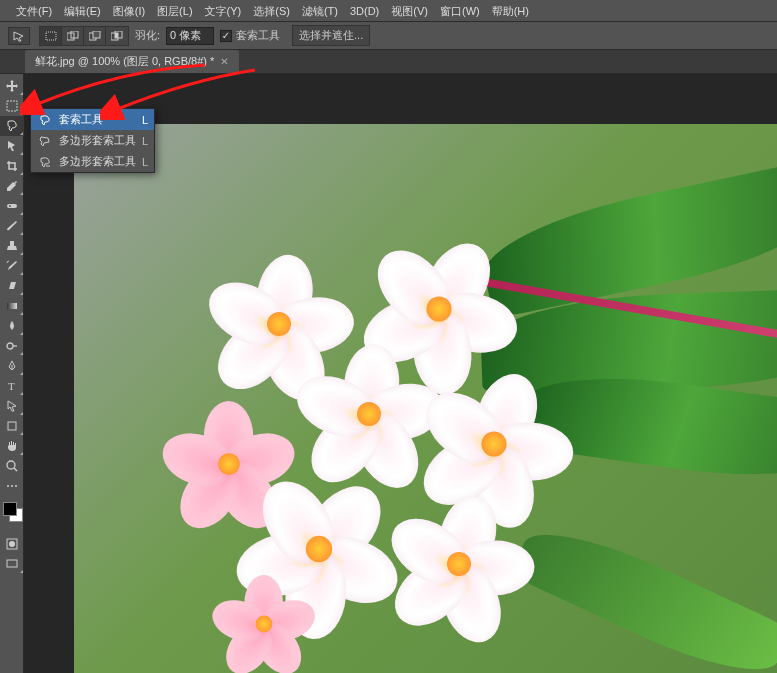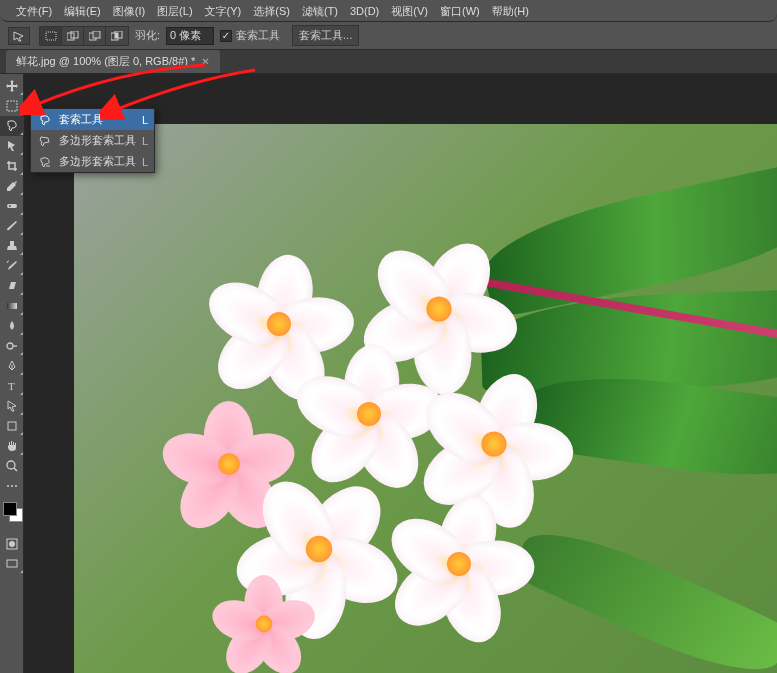--- a/index.html
+++ b/index.html
@@ -17,21 +17,20 @@
       overflow: hidden;
       position: relative;
     }
     .menubar {
       background: #535353;
       height: 22px;
       display: flex;
       align-items: center;
       padding-left: 10px;
       border-bottom: 1px solid #2a2a2a;
-      border-radius: 8px;
     }
     .menubar-item {
       padding: 0 6px;
       color: #ddd;
       cursor: pointer;
       font-size: 11px;
       line-height: 22px;
     }
     .options-bar {
       background: #535353;
@@ -116,20 +115,21 @@
     .tab {
       background: #535353;
       padding: 4px 10px;
       font-size: 11px;
       color: #ddd;
       border-top-left-radius: 3px;
       border-top-right-radius: 3px;
       display: flex;
       align-items: center;
       gap: 6px;
+      margin-left: 19px;
     }
     .tab-close {
       font-size: 10px;
       color: #aaa;
     }
     .main-area {
       display: flex;
       height: calc(100% - 74px);
     }
     .toolbox {
@@ -341,21 +341,21 @@
           <rect x="4" y="2" width="3" height="5" fill="#ccc"></rect>
         </svg>
       </div>
   </div>
   <span class="opt-label">羽化:</span>
   <input class="opt-input" value="0 像素" style="">
   <div class="checkbox-wrap">
     <div class="checkbox">✓</div>
     <span>套索工具</span>
   </div>
-  <div class="select-btn">套索工具...</div>
+  <div class="select-btn">选择并遮住...</div>
 </div>
 
 <div class="tab-bar">
   <div class="tab">
     <span>鲜花.jpg @ 100% (图层 0, RGB/8#) *</span>
     <span class="tab-close">✕</span>
   </div>
 </div>
 
 <div class="main-area">

